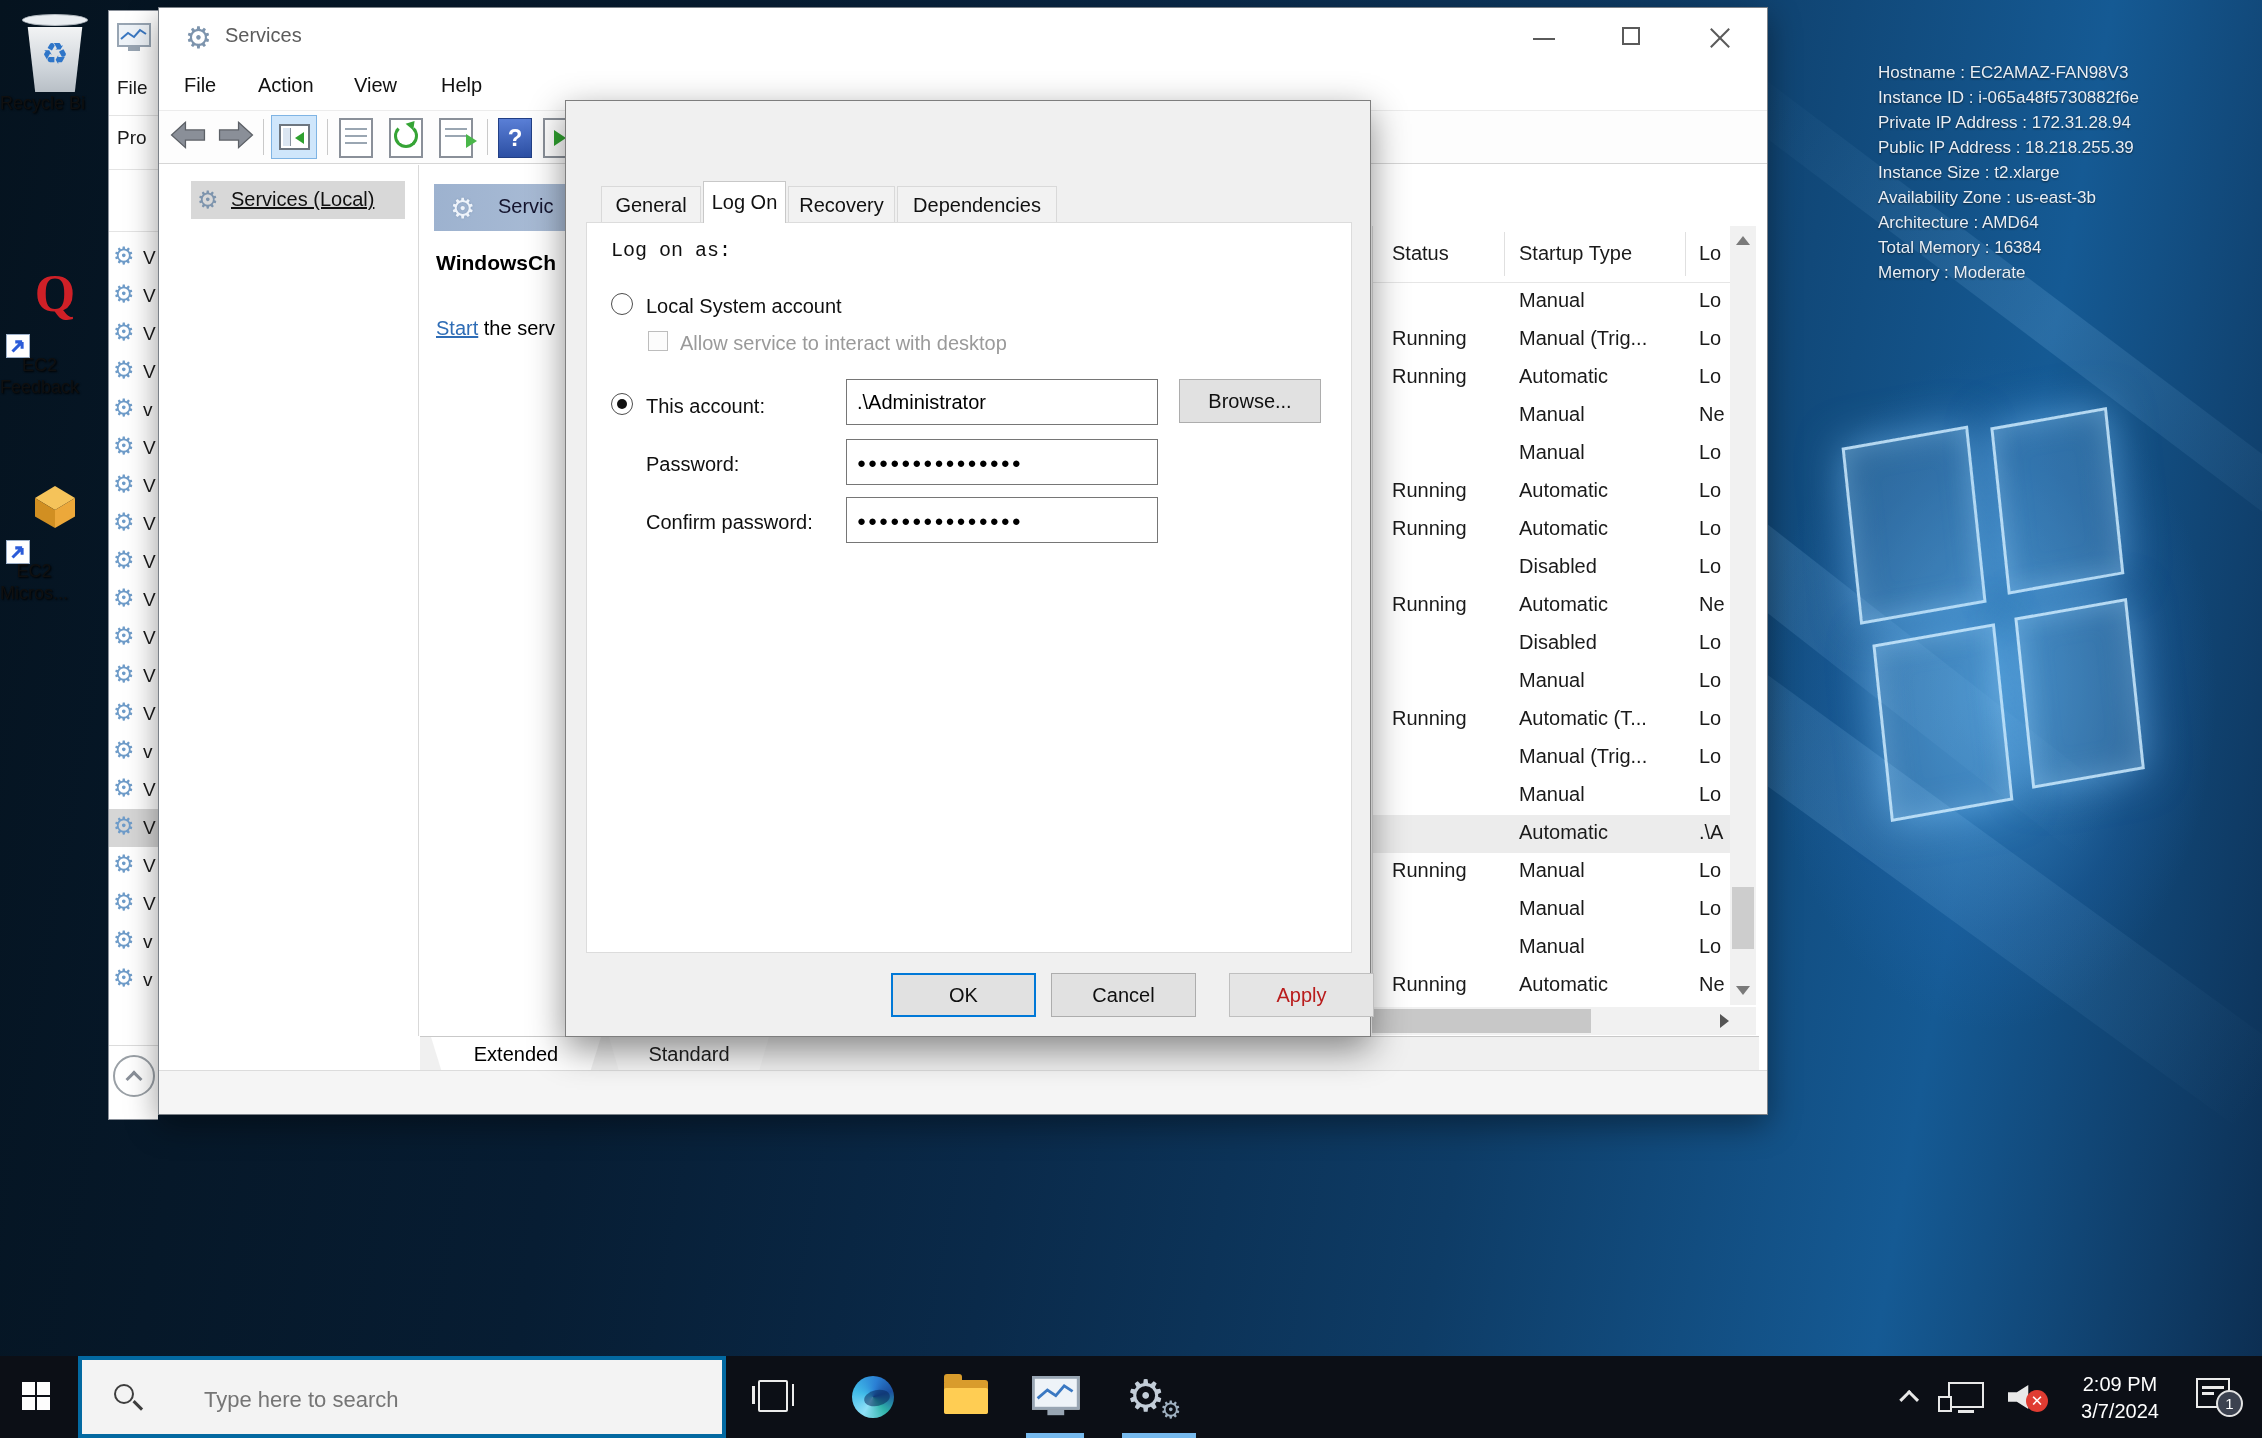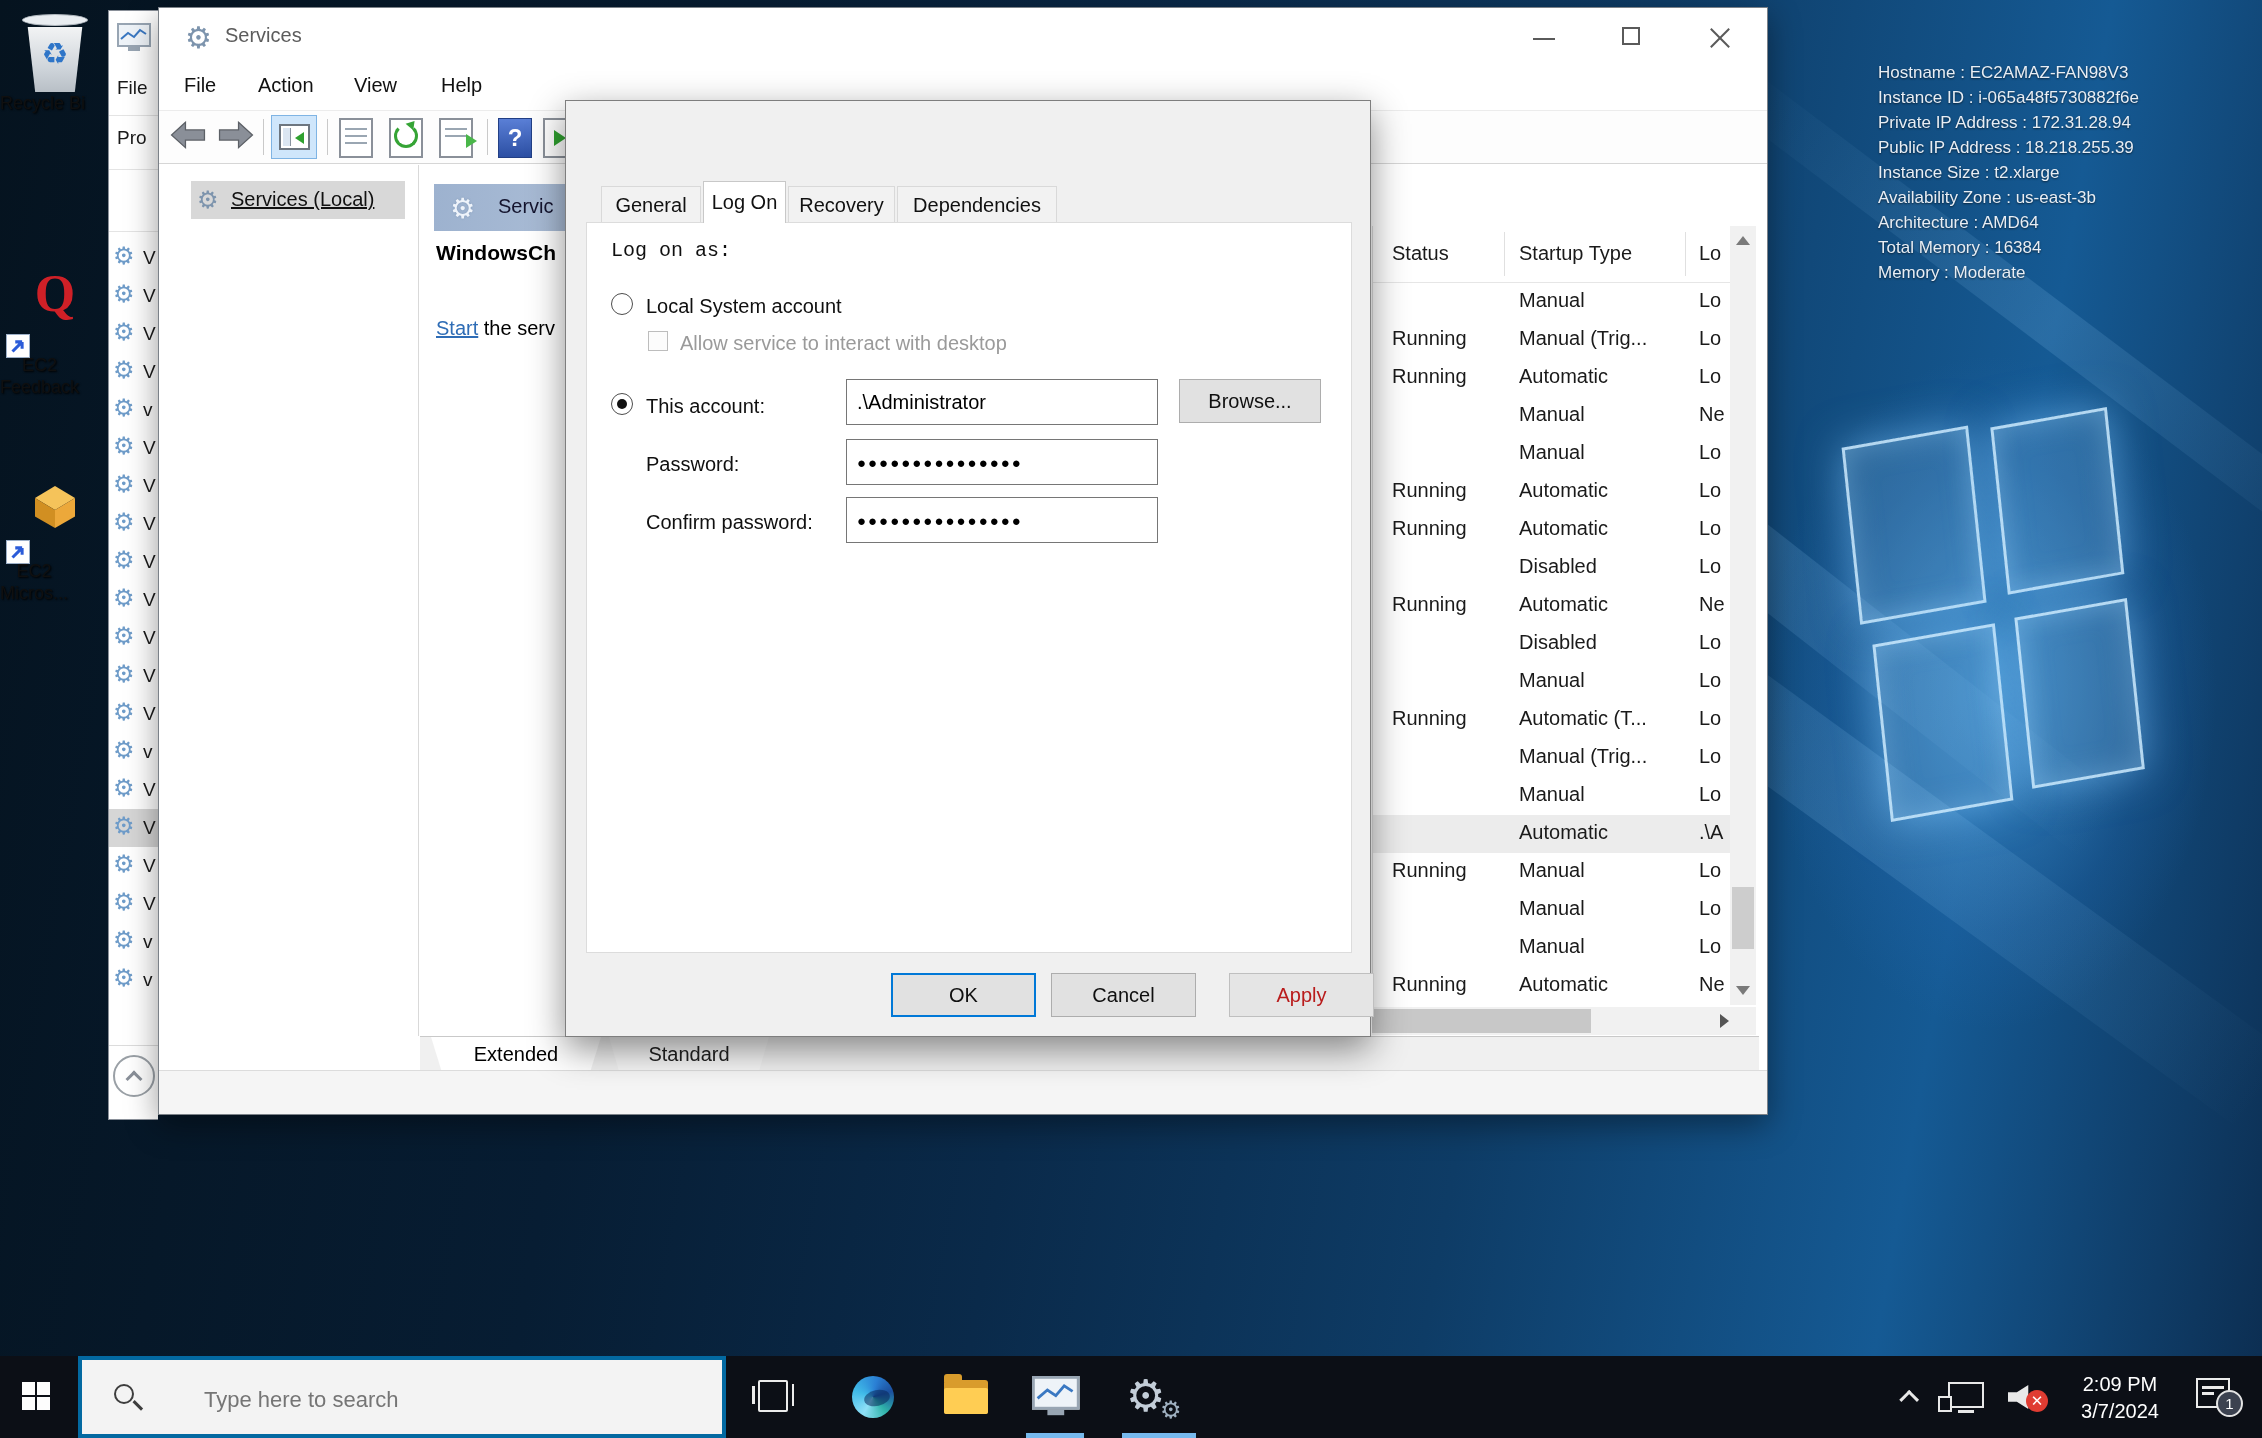--- a/index.html
+++ b/index.html
@@ -91,21 +91,21 @@
   .treepanel{position:absolute;left:14px;top:157px;width:246px;bottom:78px;background:#fff;border-right:1px solid #d9d9d9;}
   .tree-item{position:absolute;left:18px;top:16px;width:214px;height:38px;background:#d8d8d8;}
   .tree-item .gear{position:absolute;left:6px;top:5px;font-size:24px;color:#7d94ad;}
   .tree-item span{position:absolute;left:40px;top:7px;font-size:20px;color:#111;text-decoration:underline;}
   
   .taskpad{position:absolute;left:261px;top:157px;right:8px;bottom:78px;background:#fff;}
   .banner{position:absolute;left:14px;top:19px;right:6px;height:47px;
     background:linear-gradient(90deg,#9db2cf 0%,#b9c8dd 22%,#e6ecf4 45%,#fff 62%);}
   .banner .gear{position:absolute;left:16px;top:8px;font-size:28px;color:#eef3fa;text-shadow:0 0 2px #7e96b5;}
   .banner span{position:absolute;left:64px;top:11px;font-size:20px;color:#14142e;}
-  .svc-bold{position:absolute;left:16px;top:76px;font-size:21px;font-weight:bold;color:#000;}
+  .svc-bold{position:absolute;left:16px;top:86px;font-size:21px;font-weight:bold;color:#000;}
   .start-line{position:absolute;left:16px;top:152px;font-size:20px;color:#000;}
   .start-link{color:#2f6db6;text-decoration:underline;}
   
   .listregion{position:absolute;left:1213px;top:218px;width:384px;height:779px;background:#fff;border-left:1px solid #e0e0e0;}
   .lhead{position:absolute;left:0;top:0;width:358px;height:57px;background:#fff;border-bottom:1px solid #e6e6e6;}
   .lhead span{position:absolute;top:16px;font-size:20px;color:#1a1a1a;}
   .h-status{left:19px;} .h-startup{left:146px;} .h-logon{left:326px;}
   .hdiv{position:absolute;top:6px;width:1px;height:44px;background:#e0e0e0;}
   .hd1{left:131px;} .hd2{left:312px;}
   .lrows{position:absolute;left:0;top:57px;width:358px;bottom:0;overflow:hidden;}

